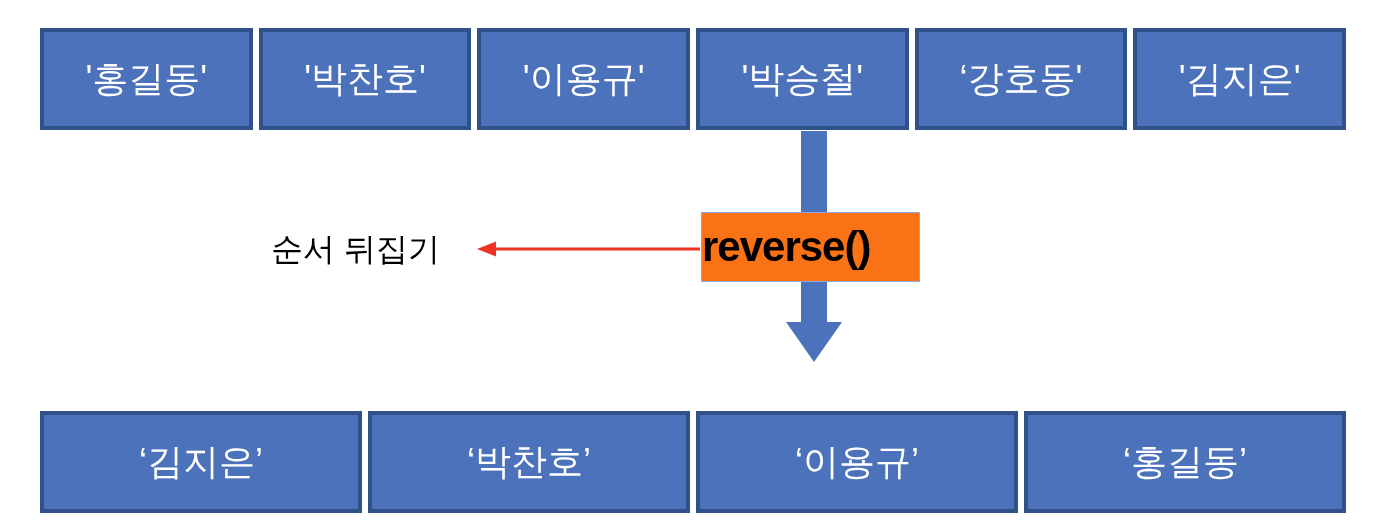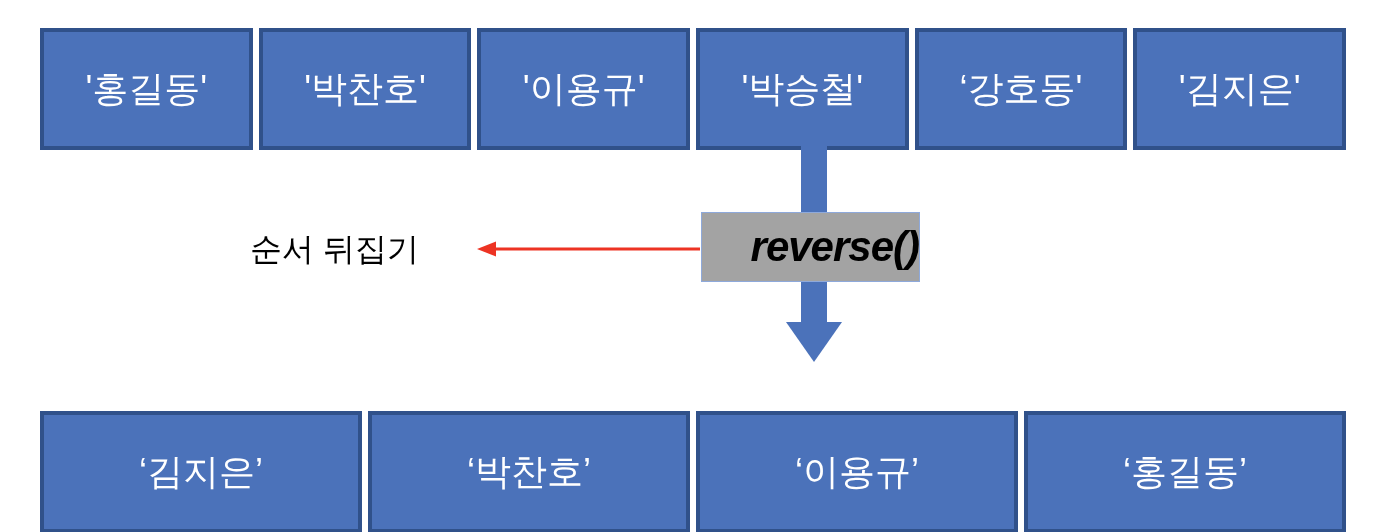--- a/index.html
+++ b/index.html
@@ -30,21 +30,21 @@
     width:1306px;
     height:98px;
     display:flex;
     gap:6px;
   }
   .list-row.top{ top:28px; }
   .list-row.bottom{ top:411px; }
   .list-cell{
     flex:1 1 0;
     box-sizing:border-box;
-    height:122px;
+    height:102px;
     background:var(--box-fill);
     border:4px solid var(--box-border);
     display:flex;
     align-items:center;
     justify-content:center;
     color:var(--text-white);
     font-size:36px;
     font-weight:400;
     white-space:nowrap;
     overflow:hidden;
@@ -59,39 +59,39 @@
   .arrow-blue-shape{ fill:var(--arrow-blue); }
   .arrow-red-line{ stroke:var(--arrow-red); stroke-width:3; }
   .arrow-red-head{ fill:var(--arrow-red); }
   .method-box{
     position:absolute;
     left:701px;
     top:212px;
     width:219px;
     height:70px;
     box-sizing:border-box;
-    background:#a3a3a3;
+    background:#f97316;
     border:1px solid var(--method-box-border);
     display:flex;
     align-items:center;
-    justify-content:flex-end;
-    font-style:italic;
+    justify-content:flex-start;
   }
   .method-label{
     color:var(--text-black);
     font-size:42px;
     font-weight:700;
     letter-spacing:-1px;
     white-space:nowrap;
   }
   .annotation{
     position:absolute;
     left:250px;
     top:230px;
     width:190px;
+    text-align:right;
     font-size:32px;
     line-height:38px;
     color:var(--text-black);
     white-space:nowrap;
   }
 </style>
 </head>
 <body>
 
 <div class="canvas">

